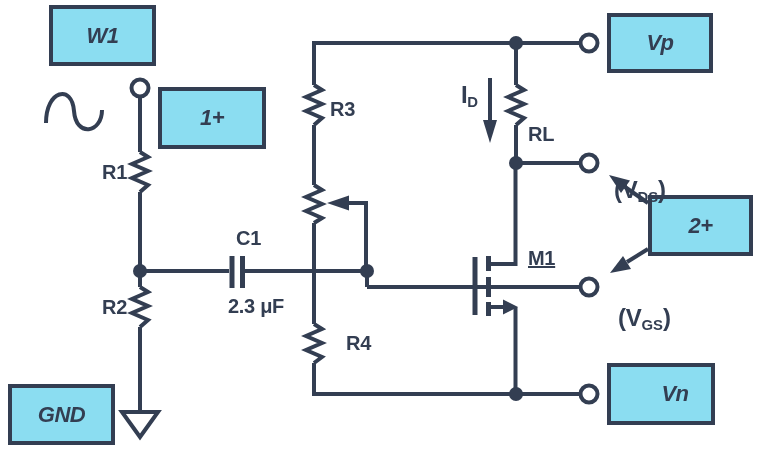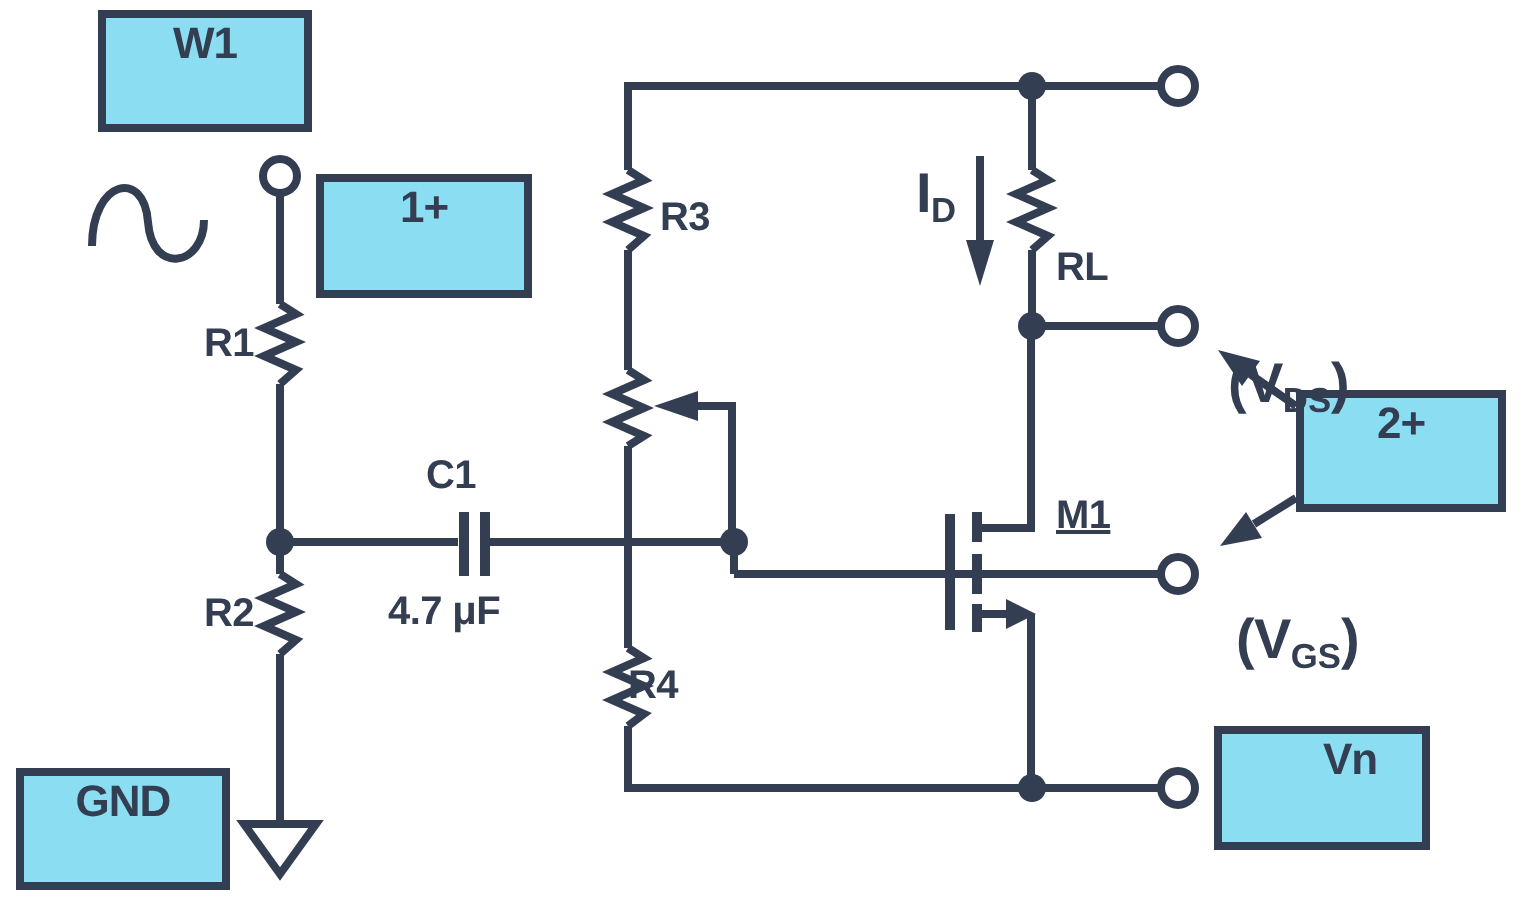--- a/index.html
+++ b/index.html
@@ -20,34 +20,34 @@
   .wire-thick{stroke:var(--ink);stroke-width:5;fill:none;stroke-linecap:butt;}
   .dot{fill:var(--ink);stroke:none;}
   .term{fill:#fff;stroke:var(--ink);stroke-width:4;}
   .arrow{fill:var(--ink);stroke:none;}
   .gnd-tri{fill:#fff;stroke:var(--ink);stroke-width:4;stroke-linejoin:miter;}
   .io-box{
     position:absolute;
     background:var(--box-fill);
     border:4px solid var(--ink);
     box-sizing:border-box;
-    display:flex;align-items:flex-start;justify-content:center;
+    display:flex;align-items:center;justify-content:center;
     color:var(--ink);
-    font-weight:bold;font-size:22px;letter-spacing:-0.5px;
+    font-weight:bold;font-size:22px;letter-spacing:-0.5px;font-style:italic;
   }
   .lbl{
     position:absolute;
     color:var(--ink);
     font-weight:bold;font-size:20px;letter-spacing:-0.3px;
     white-space:nowrap;
   }
-  .lbl.center{text-align:left;}
+  .lbl.center{text-align:right;}
   .lbl.right{text-align:right;}
   .lbl .sub{font-size:0.62em;position:relative;top:0.28em;letter-spacing:0;}
-  .lbl.big{font-size:28px;}
+  .lbl.big{font-size:24px;}
 </style>
 </head>
 <body>
 
 <div class="canvas">
 
   <svg width="763" height="452" viewBox="0 0 763 452">
 
     <g>
       <path class="wire" d="M 46,123 C 46,90 72,84 74,111 C 76,138 102,133 102,110"></path>
@@ -126,32 +126,35 @@
 
   <div class="io-box" style="left:49px;top:5px;width:107px;height:61px;">
     <span>W1</span>
   </div>
   <div class="io-box" style="left:158px;top:87px;width:108px;height:62px;">
     <span>1+</span>
   </div>
   <div class="io-box" style="left:8px;top:384px;width:107px;height:61px;">
     <span>GND</span>
   </div>
+  <div class="io-box" style="left:607px;top:13px;width:106px;height:60px;">
+    <span>Vp</span>
+  </div>
   <div class="io-box" style="left:648px;top:195px;width:105px;height:61px;">
     <span>2+</span>
   </div>
   <div class="io-box" style="left:607px;top:363px;width:108px;height:62px;padding-left:28px;">
     <span>Vn</span>
   </div>
 
   <div class="lbl right" style="left:85px;top:161px;width:42px;text-align:right;">R1</div>
   <div class="lbl right" style="left:83px;top:296px;width:44px;">R2</div>
   <div class="lbl center" style="left:213px;top:227px;width:48px;">C1</div>
-  <div class="lbl center" style="left:194px;top:295px;width:90px;">4.7 μF</div>
+  <div class="lbl center" style="left:194px;top:295px;width:90px;">2.3 μF</div>
   <div class="lbl" style="left:330px;top:98px;">R3</div>
-  <div class="lbl" style="left:314px;top:332px;">R4</div>
+  <div class="lbl" style="left:346px;top:332px;">R4</div>
   <div class="lbl" style="left:528px;top:98px;margin-top:25px;">RL</div>
   <div class="lbl" style="left:528px;top:247px;text-decoration:underline;">M1</div>
   <div class="lbl right big" style="left:446px;top:81px;width:32px;"><span>I</span><span class="sub">D</span></div>
   <div class="lbl big" style="left:614px;top:142px;margin-top:34px;"><span>(V</span><span class="sub">DS</span><span>)</span></div>
   <div class="lbl big" style="left:618px;top:304px;"><span>(V</span><span class="sub">GS</span><span>)</span></div>
 
 </div>
 
 </body></html>

